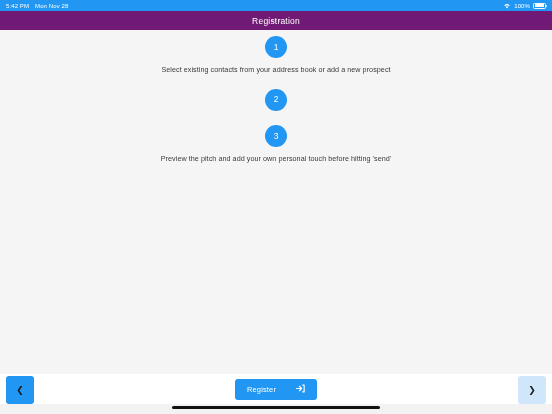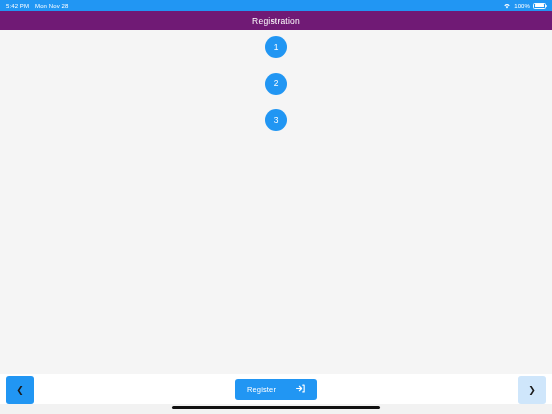--- a/index.html
+++ b/index.html
@@ -255,32 +255,34 @@
   <div class="navbar">
     <div class="nav-dots">•••</div>
     <div class="nav-title">Registration</div>
   </div>
 
   <div class="content">
     <div class="steps">
 
       <div class="step">
         <div class="step-badge">1</div>
+        <div class="step-text">Select existing contacts from your address book or add a new prospect</div>
       </div>
 
       <div class="step-gap"></div>
 
       <div class="step">
         <div class="step-badge">2</div>
       </div>
 
       <div class="step-gap"></div>
 
       <div class="step">
         <div class="step-badge">3</div>
+        <div class="step-text">Preview the pitch and add your own personal touch before hitting 'send'</div>
       </div>
 
     </div>
   </div>
 
   <div class="bottombar">
     <button class="register-btn">
       <span>Register</span>
       <span class="signin-icon">
         <svg width="9" height="9" viewBox="0 0 16 16">

